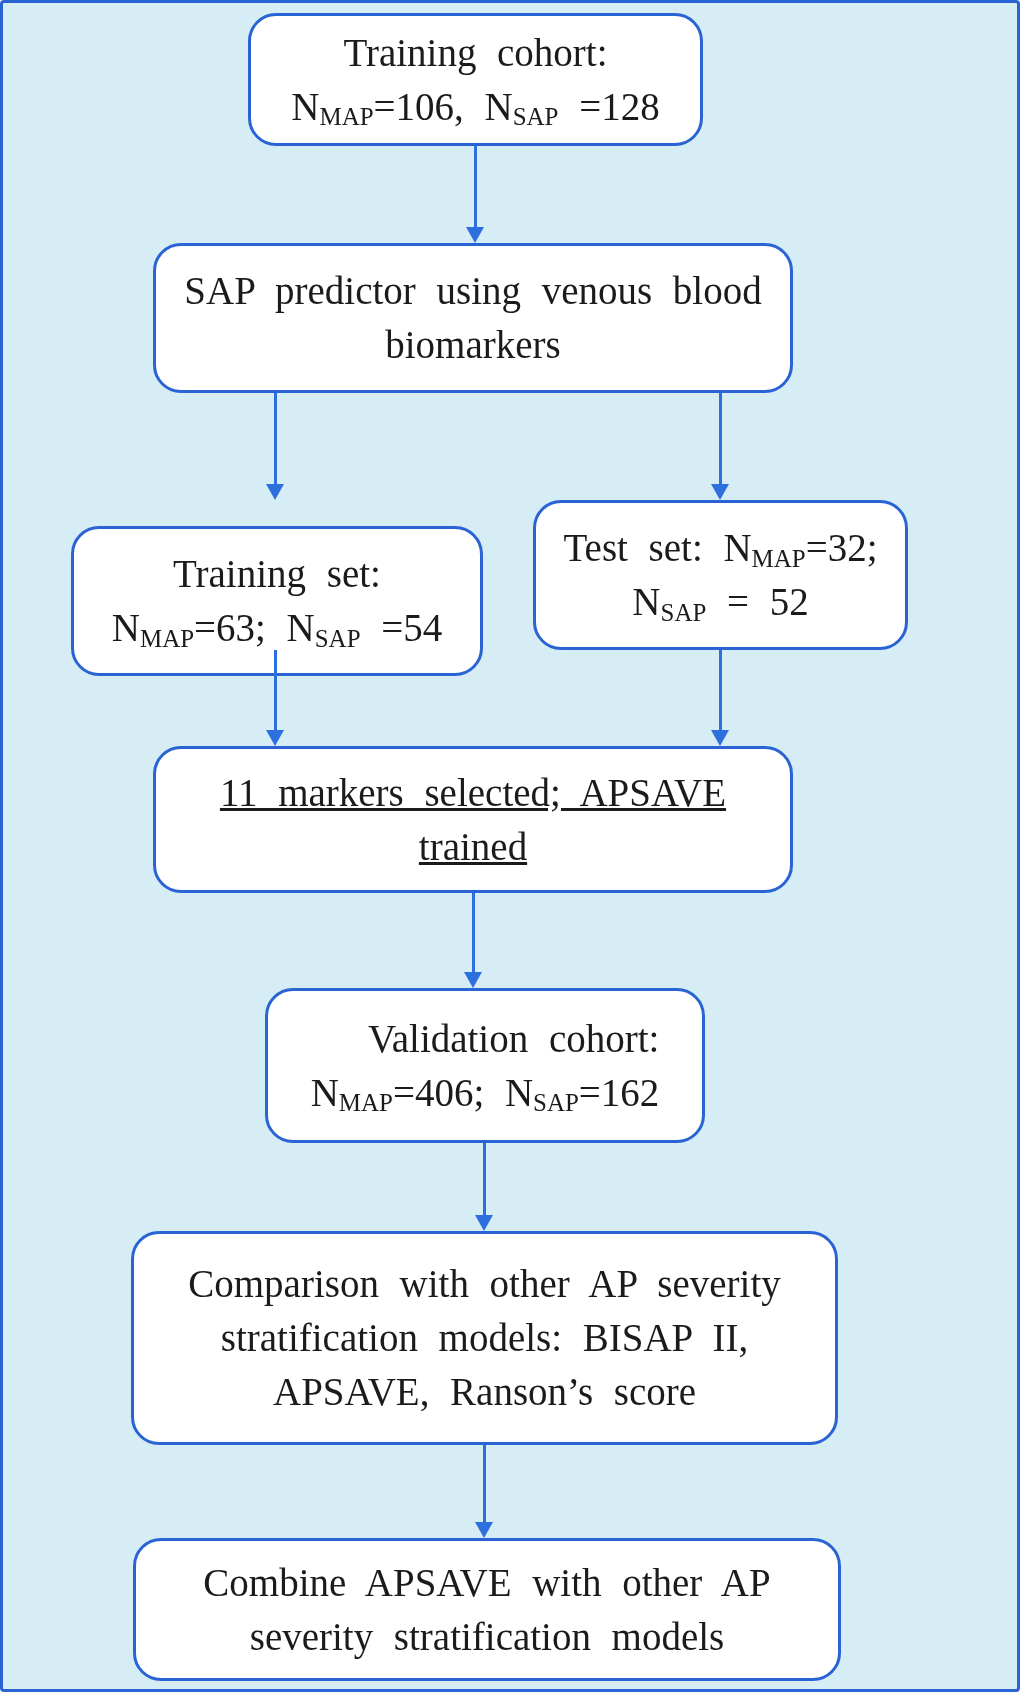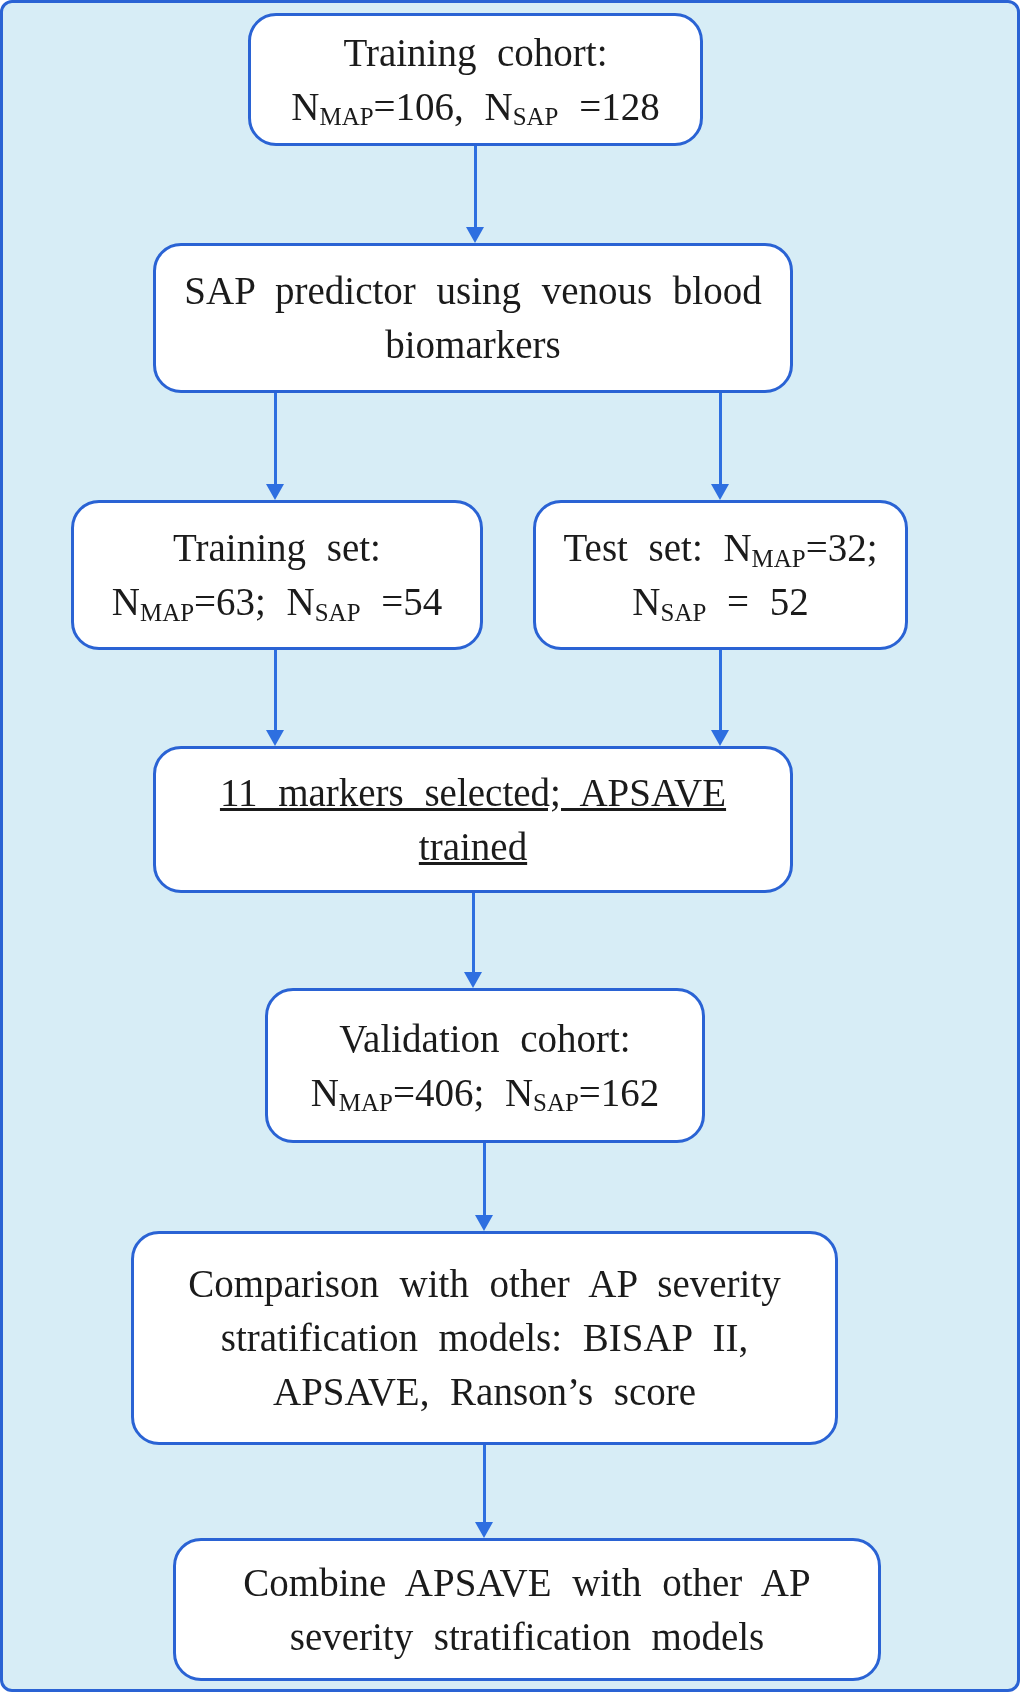--- a/index.html
+++ b/index.html
@@ -13,21 +13,21 @@
   body {
     width: 1020px; height: 1692px;
     font-family: "Liberation Serif", "DejaVu Serif", serif;
     background: #fff;
   }
   .canvas {
     position: relative;
     width: 1020px; height: 1692px;
     background: var(--background);
     border: 3px solid var(--box_border);
-    border-radius: 12px;
+    border-radius: 4px;
     overflow: hidden;
   }
   .box {
     position: absolute;
     background: var(--box_fill);
     border: 3px solid var(--box_border);
     border-radius: 28px;
     display: flex;
     align-items: center;
     justify-content: center;
@@ -43,26 +43,26 @@
     font-size: 0.64em;
     line-height: 0;
     position: relative;
     top: 0.24em;
     vertical-align: baseline;
     word-spacing: 0;
   }
   
   .b1 { left: 245px; top: 10px;   width: 455px; height: 133px; }
   .b2 { left: 150px; top: 240px;  width: 640px; height: 150px; align-items: center; }
-  .b3 { left: 68px;  top: 497px;  width: 412px; height: 150px; }
+  .b3 { left: 68px;  top: 523px;  width: 412px; height: 150px; }
   .b4 { left: 530px; top: 497px;  width: 375px; height: 150px; }
   .b5 { left: 150px; top: 743px;  width: 640px; height: 147px; text-decoration: underline; }
-  .b6 { left: 262px; top: 985px;  width: 440px; height: 155px; }
+  .b6 { left: 262px; top: 985px;  width: 440px; height: 155px; text-align: right; }
   .b7 { left: 128px; top: 1228px; width: 707px; height: 214px; }
-  .b8 { left: 130px; top: 1535px; width: 708px; height: 143px; margin-left: 40px; }
+  .b8 { left: 130px; top: 1535px; width: 708px; height: 143px; }
   
   .arrow { position: absolute; width: 0; }
   .arrow .stem {
     position: absolute;
     left: -1.5px; top: 0;
     width: 3px;
     height: calc(100% - 14px);
     background: var(--arrow);
   }
   .arrow .head {

